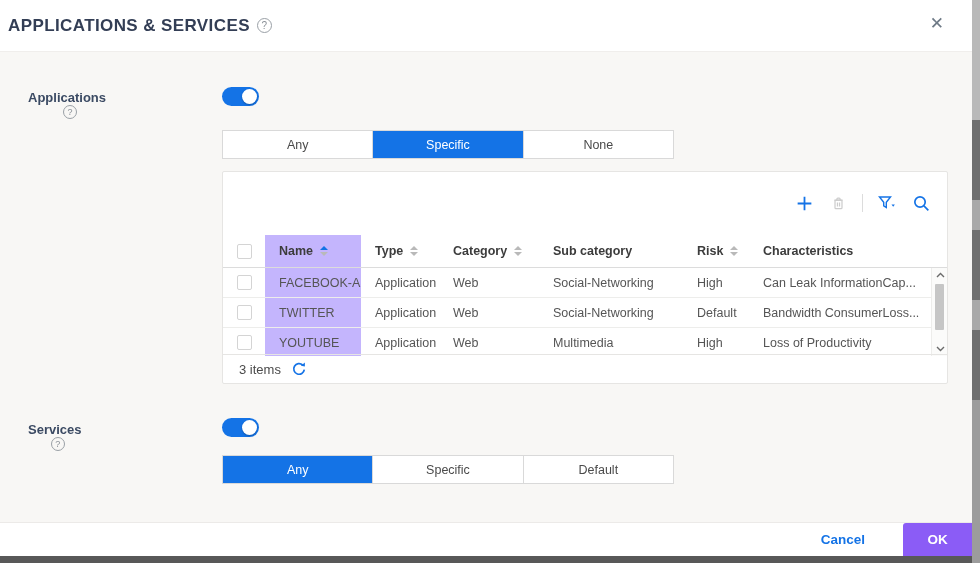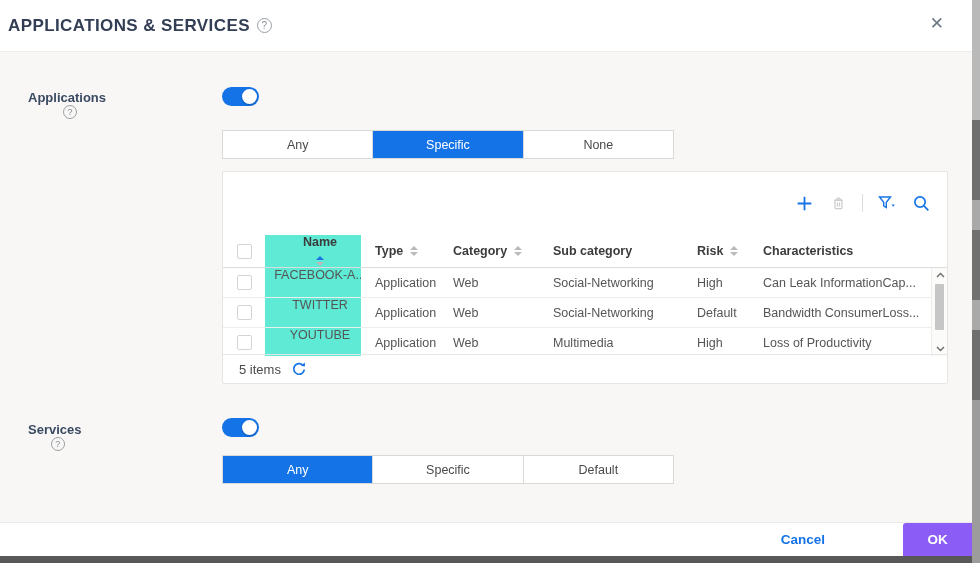--- a/index.html
+++ b/index.html
@@ -37,21 +37,21 @@
 
   
   .panel { position:absolute; left:222px; top:119px; width:726px; height:213px; background:#fff; border:1px solid #e6e5e3; border-radius:2px; }
   .toolbar { position:absolute; top:0; left:0; right:0; height:62px; display:flex; align-items:center; justify-content:flex-end; padding-right:16px; gap:14px; }
   .tb-icon { width:20px; height:20px; display:flex; align-items:center; justify-content:center; cursor:pointer; }
   .tb-divider { width:1px; height:18px; background:#dcdcdc; }
 
   .grid-row { display:grid; grid-template-columns:42px 96px 78px 100px 144px 66px 1fr; }
   .thead { position:absolute; top:63px; left:0; right:0; height:33px; border-bottom:1px solid #dcdcdc; font-size:12.5px; font-weight:700; color:#3c3c3c; }
   .th { display:flex; align-items:center; padding-left:14px; gap:7px; white-space:nowrap; overflow:hidden; }
-  .col-shade { background:#5eead4;flex-direction:column; }
+  .col-shade { background:#c4b5fd; }
   .sort { display:inline-flex; flex-direction:column; gap:2px; }
   .sort i { display:block; width:0; height:0; border-left:4px solid transparent; border-right:4px solid transparent; }
   .sort .up { border-bottom:4px solid #b9b9b9; }
   .sort .dn { border-top:4px solid #b9b9b9; }
   .sort.asc .up { border-bottom-color:#1473e6; }
 
   .viewport { position:absolute; top:96px; left:0; right:0; height:88px; overflow:hidden; }
   .trow { height:30px; border-bottom:1px solid #ededeb; font-size:12.5px; color:#555; margin-right:16px; }
   .td { display:flex; align-items:center; padding-left:14px; white-space:nowrap; overflow:hidden; }
   .cbx { width:15px; height:15px; border:1px solid #d4d4d4; border-radius:2px; background:#fff; cursor:pointer; }
@@ -59,21 +59,21 @@
 
   .vscroll { position:absolute; top:96px; right:0; width:16px; height:88px; background:#fbfbfa; border-left:1px solid #ededeb; }
   .vs-btn { position:absolute; left:0; width:16px; height:14px; display:flex; align-items:center; justify-content:center; cursor:pointer; }
   .vs-up { top:0; } .vs-dn { bottom:0; }
   .vs-thumb { position:absolute; left:3px; top:16px; width:9px; height:46px; background:#c6c6c6; border-radius:1px; cursor:pointer; }
 
   .panel-foot { position:absolute; left:0; right:0; bottom:0; height:29px; border-top:1px solid #e6e5e3; display:flex; align-items:center; padding-left:16px; gap:10px; font-size:13px; color:#4a4a4a; }
   .refresh { display:flex; align-items:center; cursor:pointer; }
 
   
-  .dlg-footer { position:absolute; left:0; bottom:0; width:972px; height:34px; background:#fff; border-top:1px solid #eceae8; display:flex; align-items:center; justify-content:flex-end;gap:40px; }
+  .dlg-footer { position:absolute; left:0; bottom:0; width:972px; height:34px; background:#fff; border-top:1px solid #eceae8; display:flex; align-items:center; justify-content:flex-end; }
   .btn-cancel { background:none; border:none; color:#1473e6; font-weight:700; font-size:13.5px; cursor:pointer; margin-right:38px; font-family:inherit; }
   .btn-ok { width:69px; height:34px; background:#8b5cf6; color:#fff; border:none; font-weight:700; font-size:13.5px; cursor:pointer; border-radius:3px 0 0 0; font-family:inherit;text-align:center; }
 </style>
 </head>
 <body>
 
 <div class="dialog">
 
   <div class="dlg-header">
     <span class="dlg-title">APPLICATIONS &amp; SERVICES</span>
@@ -212,21 +212,21 @@
         </span>
         <span class="vs-thumb"></span>
         <span class="vs-btn vs-dn">
           <svg width="9" height="6" viewBox="0 0 9 6">
               <path d="M1 1l3.5 3.5L8 1" fill="none" stroke="#6b6b6b" stroke-width="1.4"></path>
             </svg>
         </span>
       </div>
 
       <div class="panel-foot">
-        <span>5 items</span>
+        <span>3 items</span>
         <span class="refresh">
           <svg width="16" height="16" viewBox="0 0 16 16">
             <path d="M13.3 8.6A5.3 5.3 0 1 1 11.6 4" fill="none" stroke="#1473e6" stroke-width="1.7"></path>
             <path d="M13.9 1.4v4l-4-.6z" fill="#1473e6"></path>
           </svg>
         </span>
       </div>
     </div>
 
     <div class="field-label lbl-svcs">

